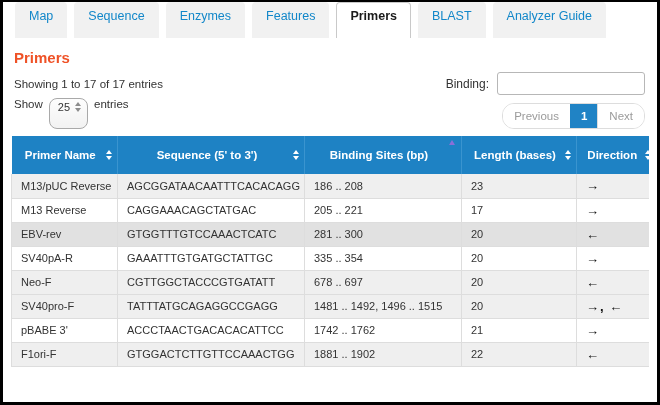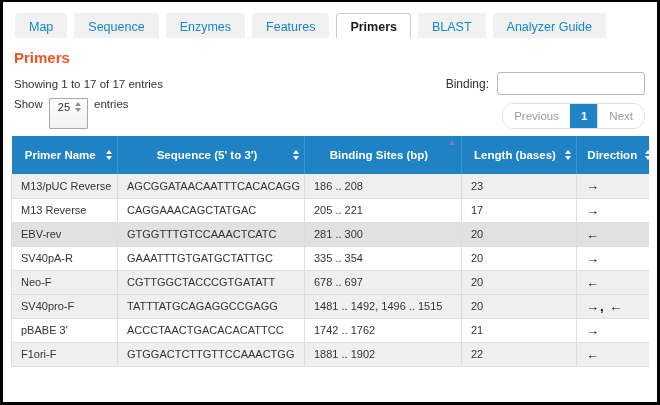--- a/index.html
+++ b/index.html
@@ -18,21 +18,21 @@
   }
 
   
   .tabbar {
     position: absolute; top: 7px; left: 12px; right: 6px;
     display: flex; align-items: flex-end; gap: 7px;
     height: 29px;
   }
   .tab {
     display: inline-block;
-    padding: 6px 13px 4px 13px;
+    padding: 6px 13px 15px 13px;
     font-size: 12.5px;
     color: #1287c9;
     background: #f1f1f1;
     border: 1px solid #f1f1f1;
     border-bottom: none;
     border-radius: 4px 4px 0 0;
     cursor: pointer;
     line-height: 14px;
   }
   .tab.active {
@@ -51,21 +51,21 @@
     position: absolute; top: 76px; left: 11px;
     font-size: 11.5px; color: #333;
   }
   .show-row {
     position: absolute; top: 96px; left: 11px;
     display: flex; align-items: flex-start; gap: 6px;
     font-size: 11.5px; color: #333;
   }
   .select-box {
     display: inline-flex; align-items: center; gap: 5px;
-    border: 1px solid #a9a9a9; border-radius: 1px;
+    border: 1px solid #a9a9a9; border-radius: 8px;
     background: linear-gradient(#fdfdfd, #f2f2f2);
     padding: 2px 6px 15px 8px;
     font-size: 11px; color: #333; cursor: pointer;
     min-height: 19px;
   }
   .updown { display: inline-flex; flex-direction: column; gap: 2px; }
   .updown i { width: 0; height: 0; border-left: 3px solid transparent; border-right: 3px solid transparent; }
   .updown i.up   { border-bottom: 4px solid #8c8c8c; }
   .updown i.down { border-top: 4px solid #8c8c8c; }
 

